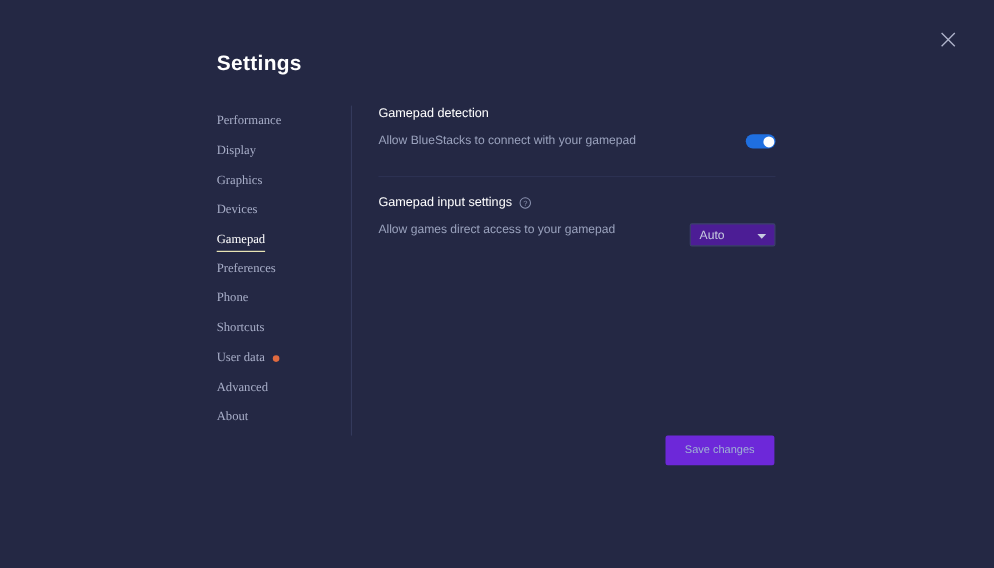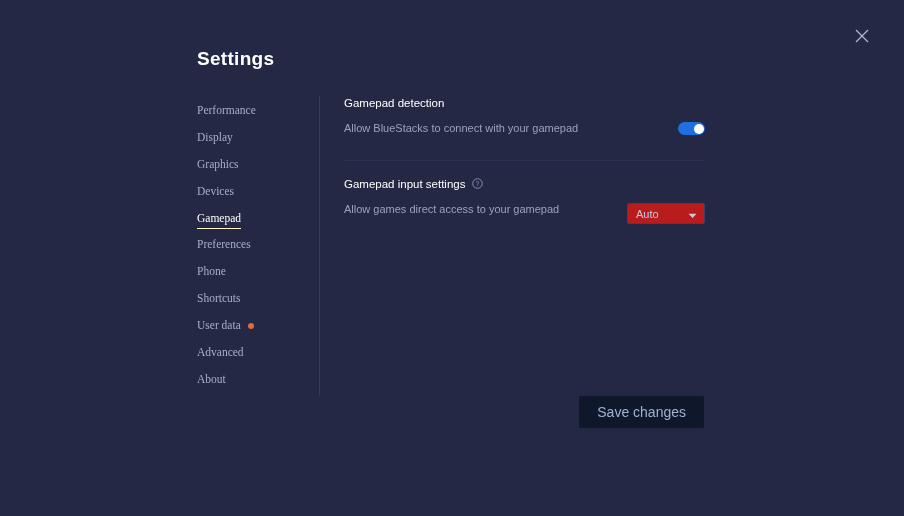--- a/index.html
+++ b/index.html
@@ -102,21 +102,21 @@
     flex: 1;
     padding-top: 1px;
   }
 
   .section + .section { border-top: 1px solid #2c3152; }
 
   .section-title {
     font-size: 11.5px;
     color: #ffffff;
     display: flex;
-    align-items: flex-start;
+    align-items: flex-end;
     margin-bottom: 13px;
   }
   .section:first-child .section-title { margin-top: 0; }
   .section { padding: 0 0 18px 0; }
   .section + .section { padding-top: 17px; }
 
   .help-icon {
     margin-left: 7px;
     display: inline-flex;
     align-items: center;
@@ -153,21 +153,21 @@
     top: 1.5px;
     right: 1.5px;
   }
 
   
   .select {
     width: 78px;
     height: 21px;
     border: 1px solid #3b416a;
     border-radius: 2px;
-    background: #b91c1c;
+    background: #4c1d95;
     display: flex;
     align-items: center;
     justify-content: space-between;
     padding: 0 7px 0 8px;
     cursor: pointer;
   }
   .select-value {
     font-size: 11px;
     color: #c7cce0;
   }
@@ -175,23 +175,23 @@
   
   .save-wrap {
     position: absolute;
     left: 196px;
     top: 396px;
     width: 508px;
     display: flex;
     justify-content: flex-end;
   }
   .save-btn {
-    background: #0f172a;
+    background: #6d28d9;
     color: #9fb2d4;
-    font-size: 14px;
+    font-size: 10px;
     border: none;
     border-radius: 2px;
     padding: 8px 18px;
     cursor: default;
     font-family: "Liberation Sans", sans-serif;
   }
 </style>
 </head>
 <body>
 

